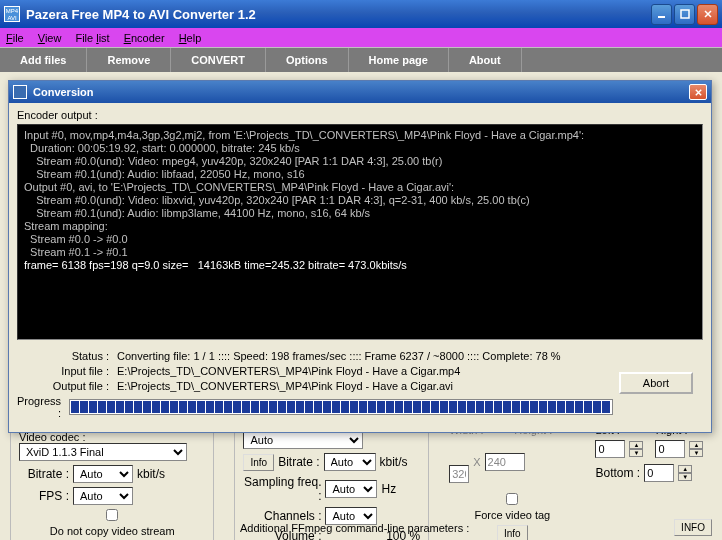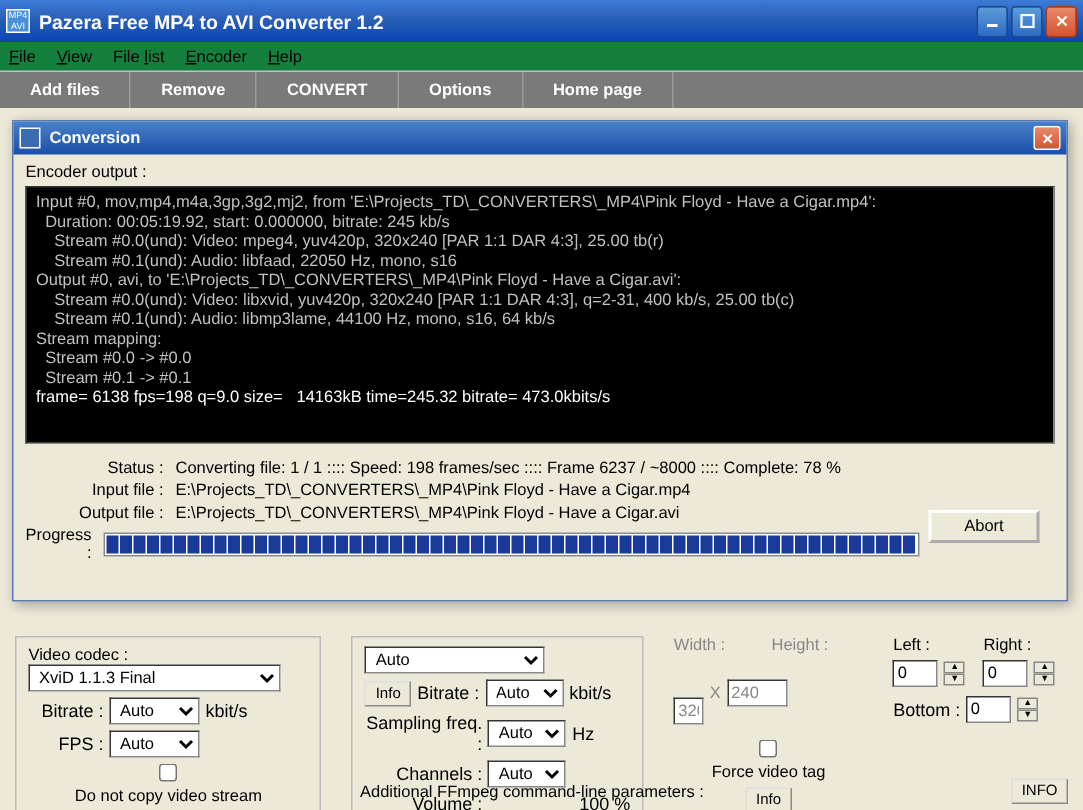--- a/index.html
+++ b/index.html
@@ -6,36 +6,36 @@
 body { background: #ece9d8; width: 722px; height: 540px; overflow: hidden; position: relative; }
 
 .titlebar { background: linear-gradient(to bottom, #3c7bd6, #2a5fb8 45%, #0845b3); height: 28px; display: flex; align-items: center; padding: 12px 4px; color: #fff; font-size: 13px; }
 .titlebar .appicon { width: 16px; height: 16px; background: #4a90d9; margin-right: 6px; border: 1px solid #fff; font-size: 6px; text-align: center; line-height: 7px; padding-top: 1px; }
 .titlebar .title { flex: 1; font-weight: bold; }
 .win-btns { display: flex; gap: 2px; }
 .win-btn { width: 21px; height: 21px; background: linear-gradient(to bottom, #5a9dda, #2e6bc4); border: 1px solid #1a4a8e; border-radius: 3px; display: flex; align-items: center; justify-content: center; cursor: pointer; }
 .win-btn.close { background: linear-gradient(to bottom, #e8896a, #d6542f); border-color: #a83a18; }
 .win-btn svg { width: 10px; height: 10px; }
 
-.menubar { background: #15803d; height: 20px; display: flex; align-items: center; padding: 0 6px; font-size: 11px; border-bottom: 1px solid #c0c0c0; }
+.menubar { background: #d946ef; height: 20px; display: flex; align-items: center; padding: 0 6px; font-size: 11px; border-bottom: 1px solid #c0c0c0; }
 .menubar span { margin-right: 14px; cursor: pointer; }
 .menubar span u { text-decoration: underline; }
 
 .actionbar { background: #7a7a7a; height: 24px; display: flex; align-items: center; font-size: 11px; color: #fff; }
 .actionbar .abtn { padding: 0 20px; border-right: 1px solid #9a9a9a; height: 100%; display: flex; align-items: center; cursor: pointer; font-weight: bold; }
 
 .modal { position: absolute; top: 80px; left: 8px; width: 704px; background: #ece9d8; border: 1px solid #5a7ab0; box-shadow: 2px 2px 8px rgba(0,0,0,0.3); }
 .modal-title { background: linear-gradient(to bottom, #4881c9, #1b50a8); height: 22px; display: flex; align-items: center; padding: 0 4px; color: #fff; font-size: 11px; font-weight: bold; }
 .modal-title .micon { width: 14px; height: 14px; background: #3a6cb0; margin-right: 6px; border: 1px solid #fff; }
 .modal-title .mspacer { flex: 1; }
 .modal-close { width: 18px; height: 16px; background: linear-gradient(to bottom, #e8896a, #d6542f); border: 1px solid #fff; border-radius: 2px; display: flex; align-items: center; justify-content: center; cursor: pointer; }
 
-.modal-body { padding: 6px 8px 22px; font-size: 11px; }
+.modal-body { padding: 6px 8px 10px; font-size: 11px; }
 .label-encoder { margin-bottom: 3px; }
-.console { background: #000; color: #c0c0c0; font-family: 'Courier New', monospace; font-size: 11px; padding: 4px 6px; height: 172px; border: 1px inset #888; white-space: pre; overflow: hidden; line-height: 13px; }
+.console { background: #000; color: #c0c0c0; font-family: 'Courier New', monospace; font-size: 11px; padding: 4px 6px; height: 216px; border: 1px inset #888; white-space: pre; overflow: hidden; line-height: 13px; }
 .console .white { color: #fff; }
 
 .info-grid { margin-top: 10px; font-size: 11px; }
 .info-row { display: flex; margin-bottom: 3px; align-items: center; }
 .info-row .ilabel { width: 100px; text-align: right; padding-right: 8px; }
 .info-row .ivalue { flex: 1; }
 .abort-btn { position: absolute; right: 18px; bottom: 38px; width: 74px; height: 22px; font-size: 11px; background: #ece9d8; border: 2px outset #fff; cursor: pointer; }
 
 .progress-outer { border: 1px solid #888; background: #fff; height: 16px; flex: 1; margin-right: 100px; display: flex; padding: 1px; }
 .progress-seg { width: 8px; height: 12px; background: #1a3a9a; margin-right: 1px; }
@@ -86,20 +86,21 @@
   <span><u>E</u>ncoder</span>
   <span><u>H</u>elp</span>
 </div>
 
 <div class="actionbar">
   <div class="abtn">Add files</div>
   <div class="abtn">Remove</div>
   <div class="abtn">CONVERT</div>
   <div class="abtn">Options</div>
   <div class="abtn">Home page</div>
+  <div class="abtn">About</div>
 </div>
 
 <div class="under">
   <div class="panel" style="width:210px">
     <div>Video codec :</div>
     <div class="row">
         <select style="width:168px"><option>XviD 1.1.3 Final</option></select>
       </div>
     <div class="row">
       <label style="width:50px;text-align:right">Bitrate :</label>

